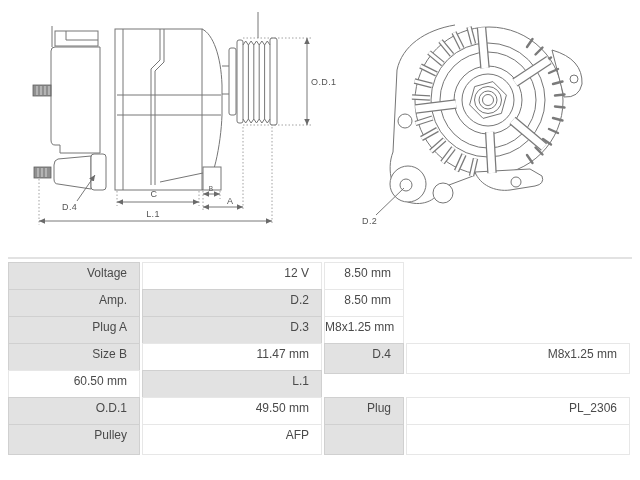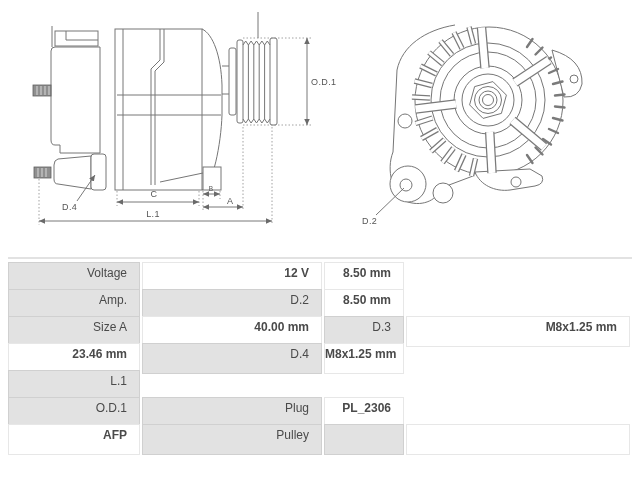--- a/index.html
+++ b/index.html
@@ -31,21 +31,21 @@
     border-top:2px solid #e2e2e2;padding-top:3px;
     display:flex;flex-direction:column;gap:4px;
   }
   .spec-row{display:grid;grid-template-columns:132px 180px 80px 224px;column-gap:2px;height:23px;}
   .cell{
     box-sizing:border-box;height:31px;line-height:21px;
     font-size:12px;color:#4a4a4a;text-align:right;padding-right:12px;
     overflow:hidden;white-space:nowrap;
   }
   .cell.lbl{background:#e2e2e2;border:1px solid #d0d0d0;}
-  .cell.val{background:#ffffff;border:1px solid #e7e7e7;font-weight:bold;}
+  .cell.val{background:#ffffff;border:1px solid #e7e7e7;}
 </style>
 </head>
 <body>
 
 <svg class="drawings" viewBox="0 0 640 254" xmlns="http://www.w3.org/2000/svg">
   <defs>
     <marker id="arr" viewBox="0 0 8 8" refX="7" refY="4" markerWidth="7" markerHeight="7" orient="auto-start-reverse" markerUnits="userSpaceOnUse">
       <path d="M0,0.8 L7,4 L0,7.2 Z" fill="#6a6a6a"></path>
     </marker>
   </defs>
@@ -228,37 +228,39 @@
     <div class="cell lbl">Voltage</div>
     <div class="cell val">12 V</div>
     <div class="cell val">8.50 mm</div>
   </div>
   <div class="spec-row">
     <div class="cell lbl">Amp.</div>
     <div class="cell lbl">D.2</div>
     <div class="cell val">8.50 mm</div>
   </div>
   <div class="spec-row">
-    <div class="cell lbl">Size A</div>
-    <div class="cell val">40.00 mm</div>
+    <div class="cell lbl">Plug A</div>
     <div class="cell lbl">D.3</div>
     <div class="cell val">M8x1.25 mm</div>
   </div>
   <div class="spec-row">
-    <div class="cell val">23.46 mm</div>
+    <div class="cell lbl">Size B</div>
+    <div class="cell val">11.47 mm</div>
     <div class="cell lbl">D.4</div>
     <div class="cell val">M8x1.25 mm</div>
   </div>
   <div class="spec-row">
+    <div class="cell val">60.50 mm</div>
     <div class="cell lbl">L.1</div>
   </div>
   <div class="spec-row">
     <div class="cell lbl">O.D.1</div>
+    <div class="cell val">49.50 mm</div>
     <div class="cell lbl">Plug</div>
     <div class="cell val">PL_2306</div>
   </div>
   <div class="spec-row">
+    <div class="cell lbl">Pulley</div>
     <div class="cell val">AFP</div>
-    <div class="cell lbl">Pulley</div>
     <div class="cell lbl"></div>
     <div class="cell val"></div>
   </div>
 </div>
 
 </body></html>

